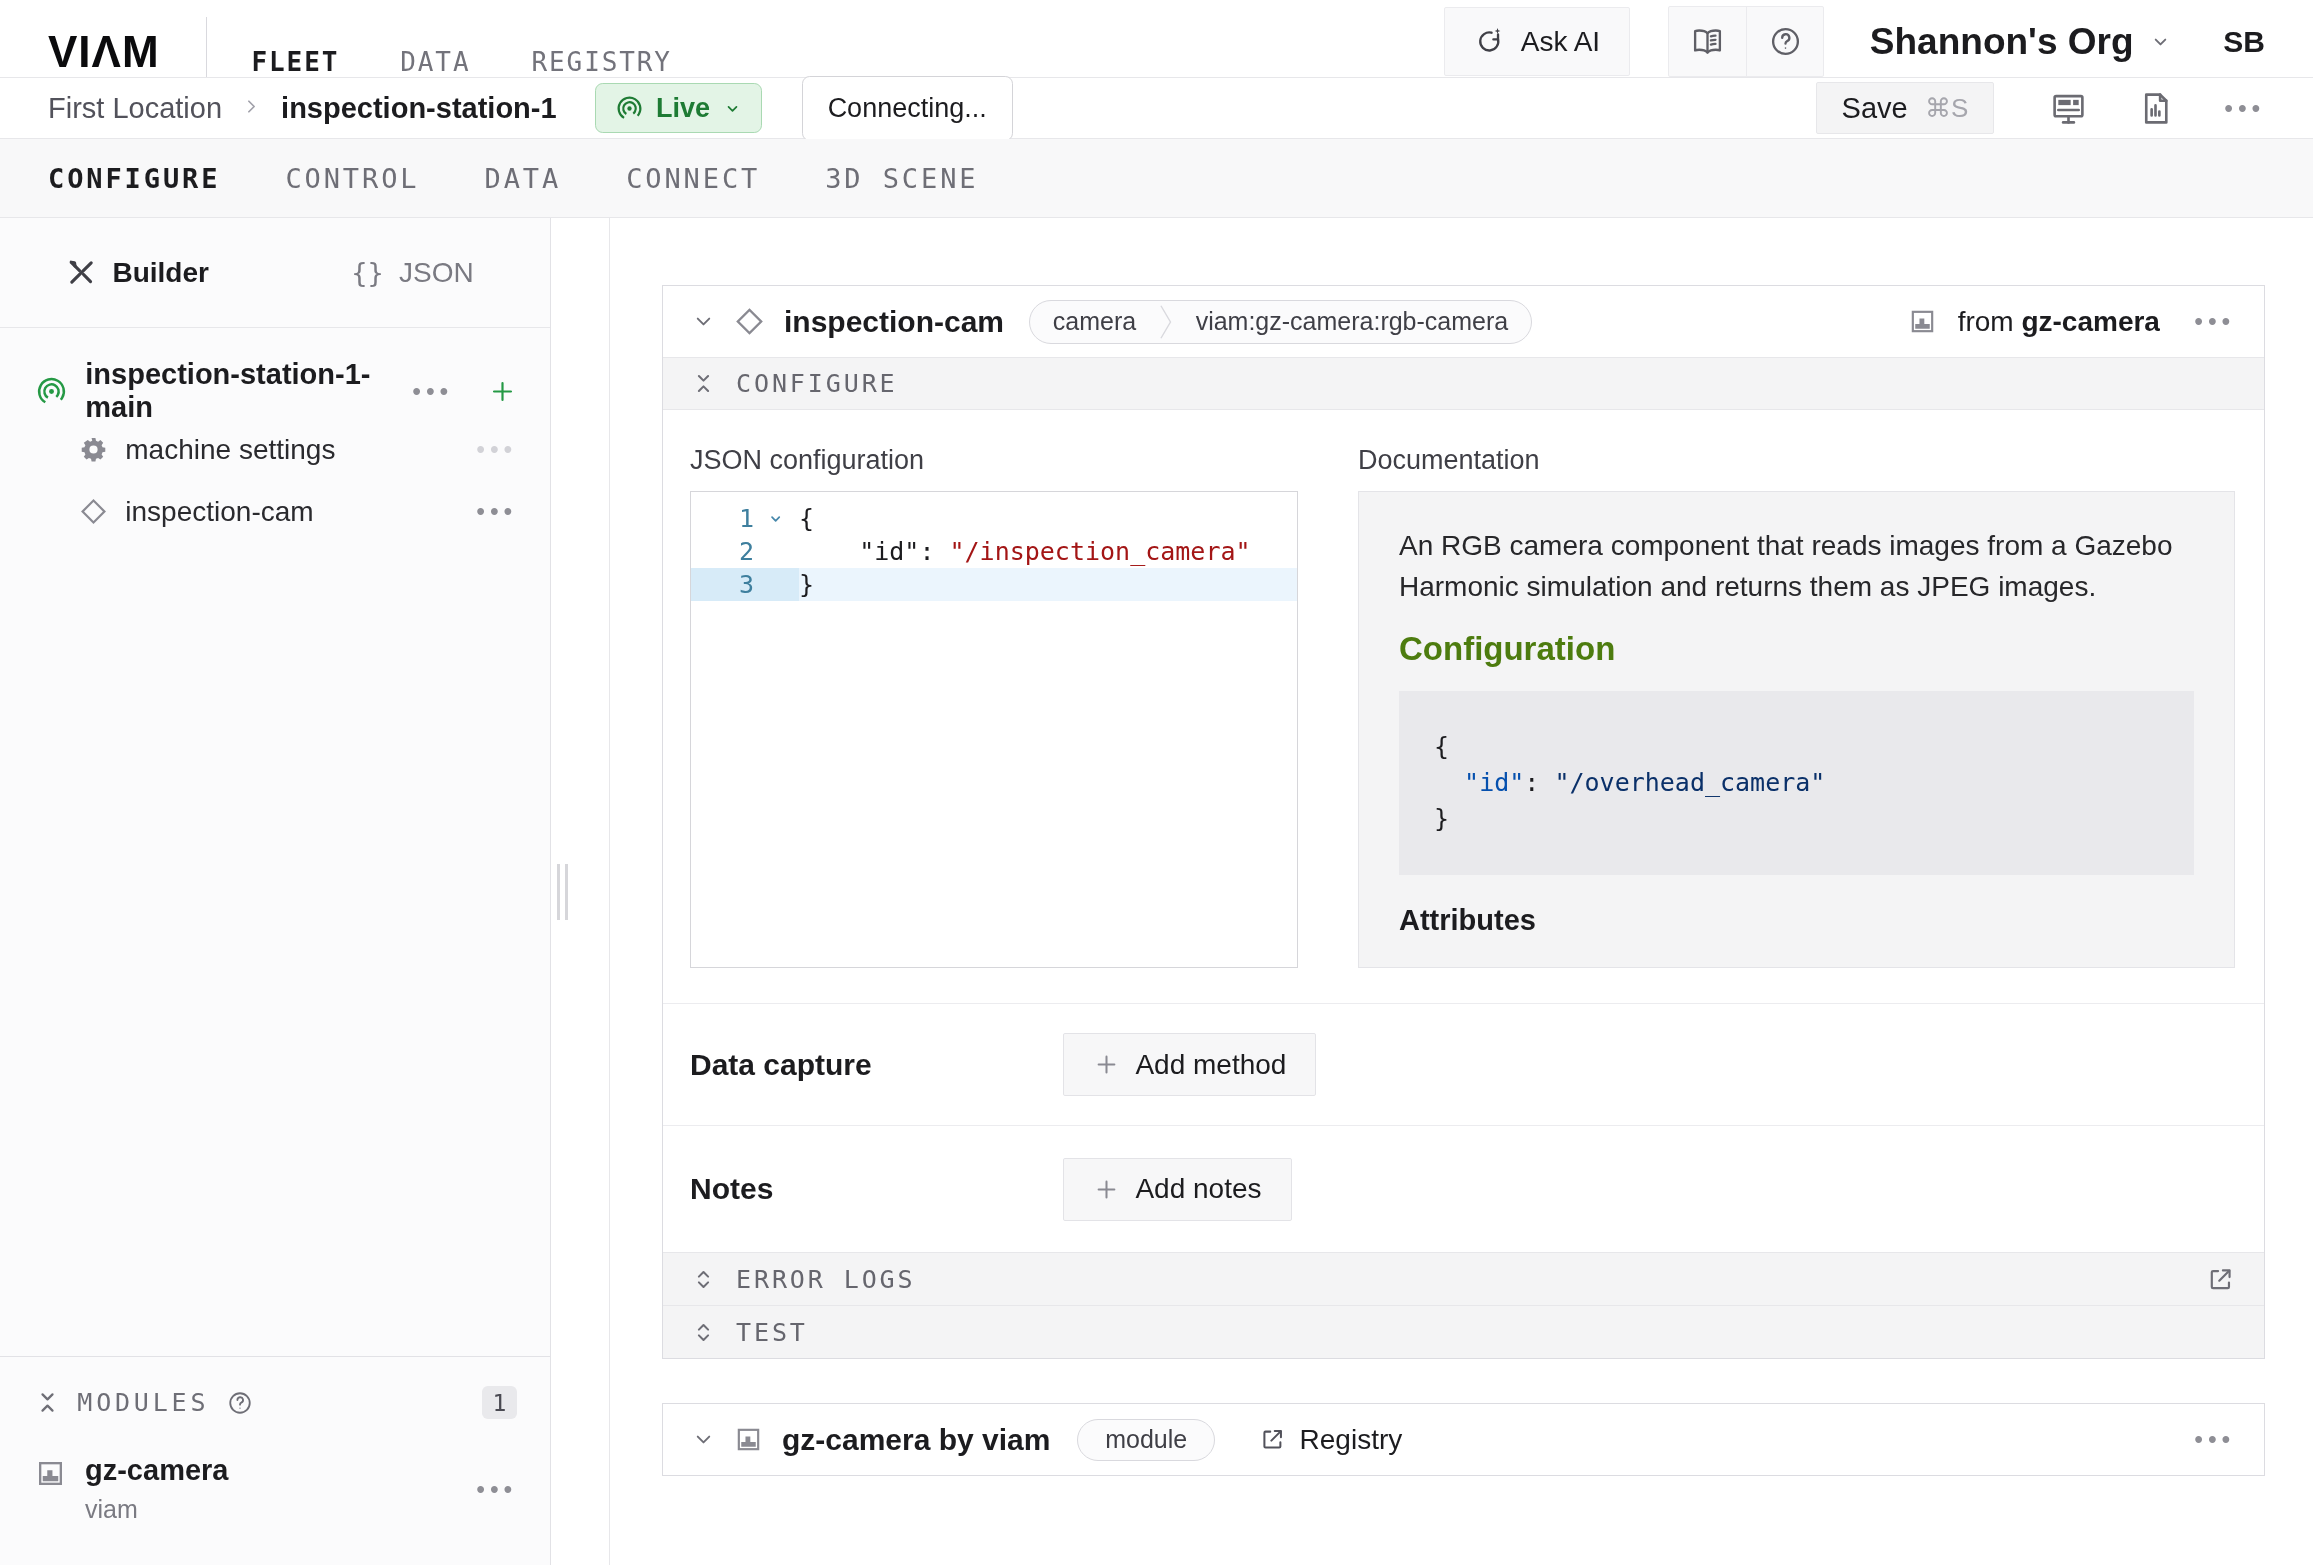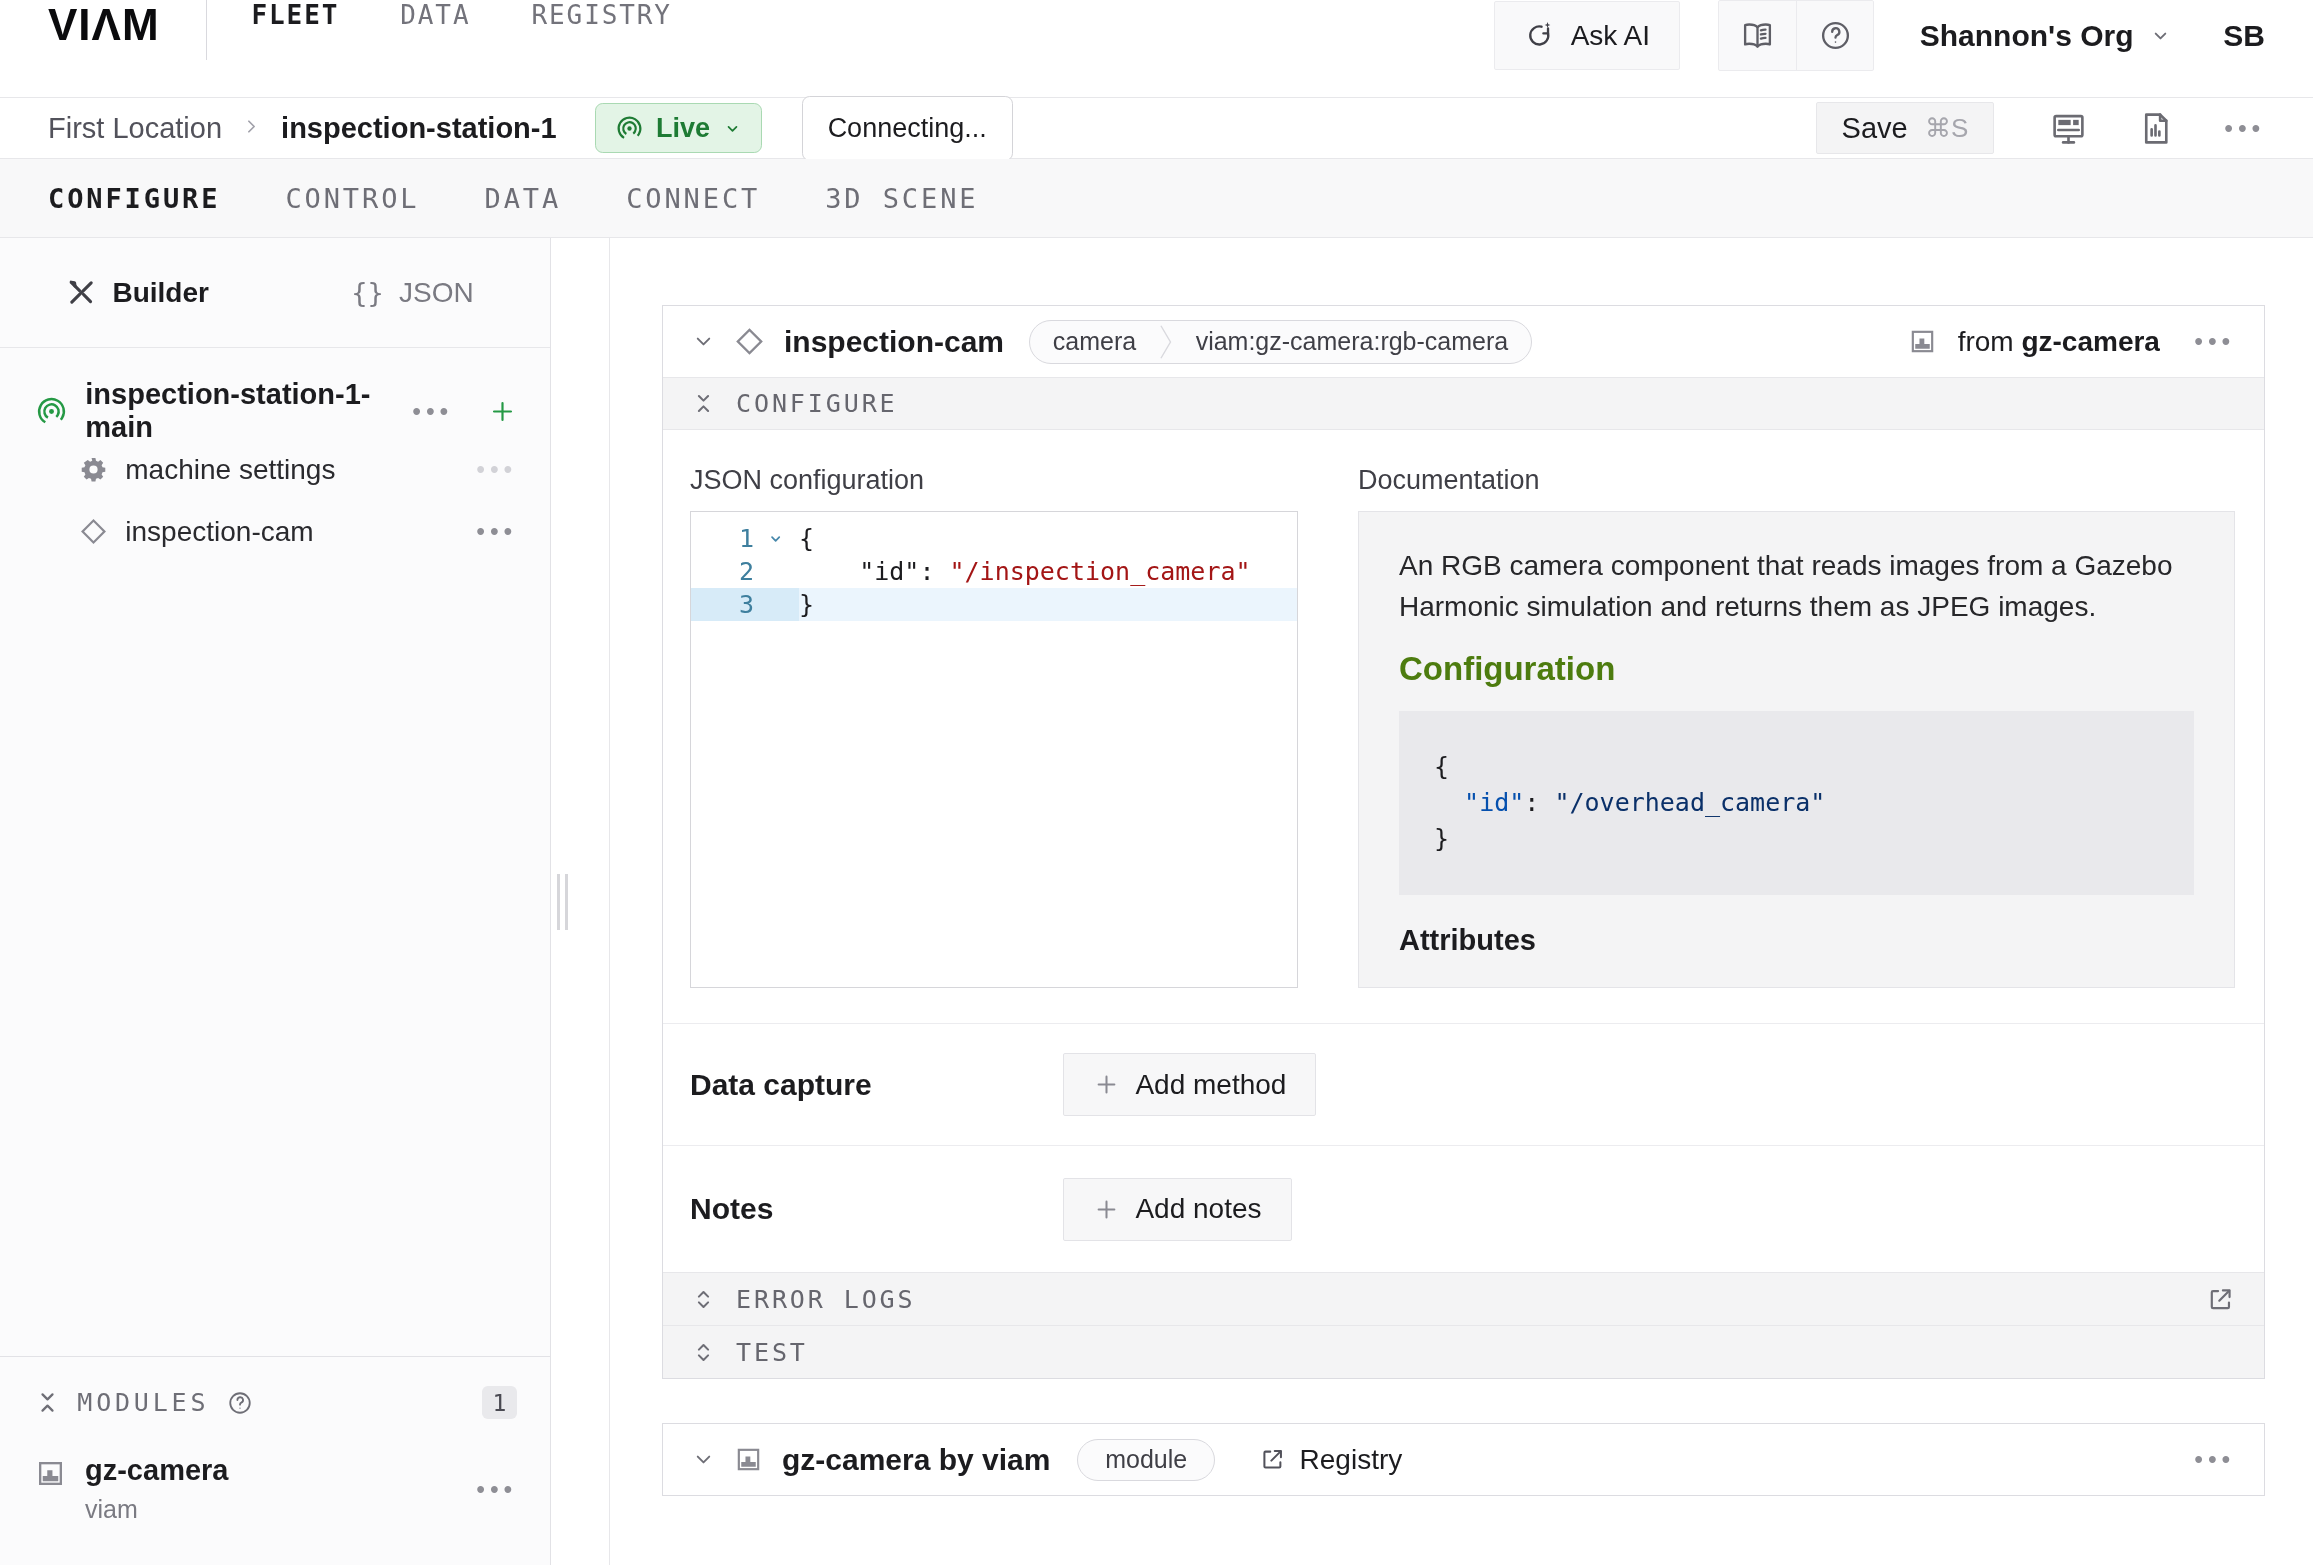--- a/index.html
+++ b/index.html
@@ -7,33 +7,33 @@
   body { font-family:"Liberation Sans", sans-serif; color:#1c1c1f; }
   .mono { font-family:"DejaVu Sans Mono", monospace; }
   #app { width:2313px; height:1566px; overflow:hidden; background:#fff; display:flex; flex-direction:column; }
 
   svg { display:block; }
   .dots { letter-spacing:4.8px; color:#8e8e95; font-size:25px; line-height:1; user-select:none; }
   .dots::before { content:"•••"; }
   .dots.faint::before { color:#d2d2d7; }
 
   
-  .topnav { height:98px; border-bottom:1px solid #e7e7ea; display:flex; align-items:flex-start; padding:0 48px; flex:none; }
+  .topnav { height:78px; border-bottom:1px solid #e7e7ea; display:flex; align-items:flex-end; padding:0 48px; flex:none; }
   .logo { font-size:44px; font-weight:900; letter-spacing:1px; color:#0b0b0d; }
   .nav-divider { width:1.9px; height:60px; background:#d9d9de; margin:0 44px 0 46px; }
   .nav-items { display:flex; gap:61px; align-items:center; }
   .nav-item { font-size:26px; letter-spacing:1.9px; color:#73737b; cursor:pointer; }
   .nav-item.active { color:#1c1c1f; font-weight:bold; }
   .topnav-right { margin-left:auto; display:flex; align-items:center; gap:38px; }
   .askai-btn { height:69px; display:flex; align-items:center; gap:15.4px; padding:8px 29px; background:#f9f9fa; border:1px solid #ebebee; border-radius:1.9px; font-size:28px; color:#1c1c1f; cursor:pointer; }
   .askai-btn svg { color:#3f3f46; }
   .icon-group { display:flex; border:1px solid #ebebee; background:#f9f9fa; border-radius:1.9px; }
   .icon-group .igbtn { width:77px; height:69px; display:flex; align-items:center; justify-content:center; color:#5f5f66; cursor:pointer; }
   .icon-group .igbtn + .igbtn { border-left:1px solid #ebebee; }
-  .org { display:flex; align-items:center; gap:15.4px; font-size:30px; font-weight:bold; cursor:pointer; margin-left:7.7px; }
+  .org { display:flex; align-items:center; gap:15.4px; font-size:37px; font-weight:bold; cursor:pointer; margin-left:7.7px; }
   .org svg { color:#6e6e76; }
   .avatar { font-size:30px; font-weight:bold; margin-left:13.4px; cursor:pointer; }
 
   
   .machinebar { height:61px; border-bottom:1px solid #e7e7ea; display:flex; align-items:center; padding:0 48px; flex:none; }
   .crumb { font-size:29px; color:#52525b; cursor:pointer; }
   .crumb-sep { color:#a1a1aa; margin:0 19px; }
   .machine-name { font-size:29px; font-weight:bold; color:#1c1c1f; }
   .live-badge { margin-left:38px; height:50px; display:flex; align-items:center; gap:12.5px; padding:0 19px; border-radius:7.7px; background:var(--live_bg); border:1px solid var(--live_border); color:var(--live_text); font-size:27px; font-weight:600; cursor:pointer; }
   .connecting-btn { margin-left:40px; height:65px; display:flex; align-items:center; padding:0 25px; border:1px solid #d4d4d8; border-radius:7.7px; background:#fff; font-size:27px; color:#1c1c1f; cursor:pointer; }

